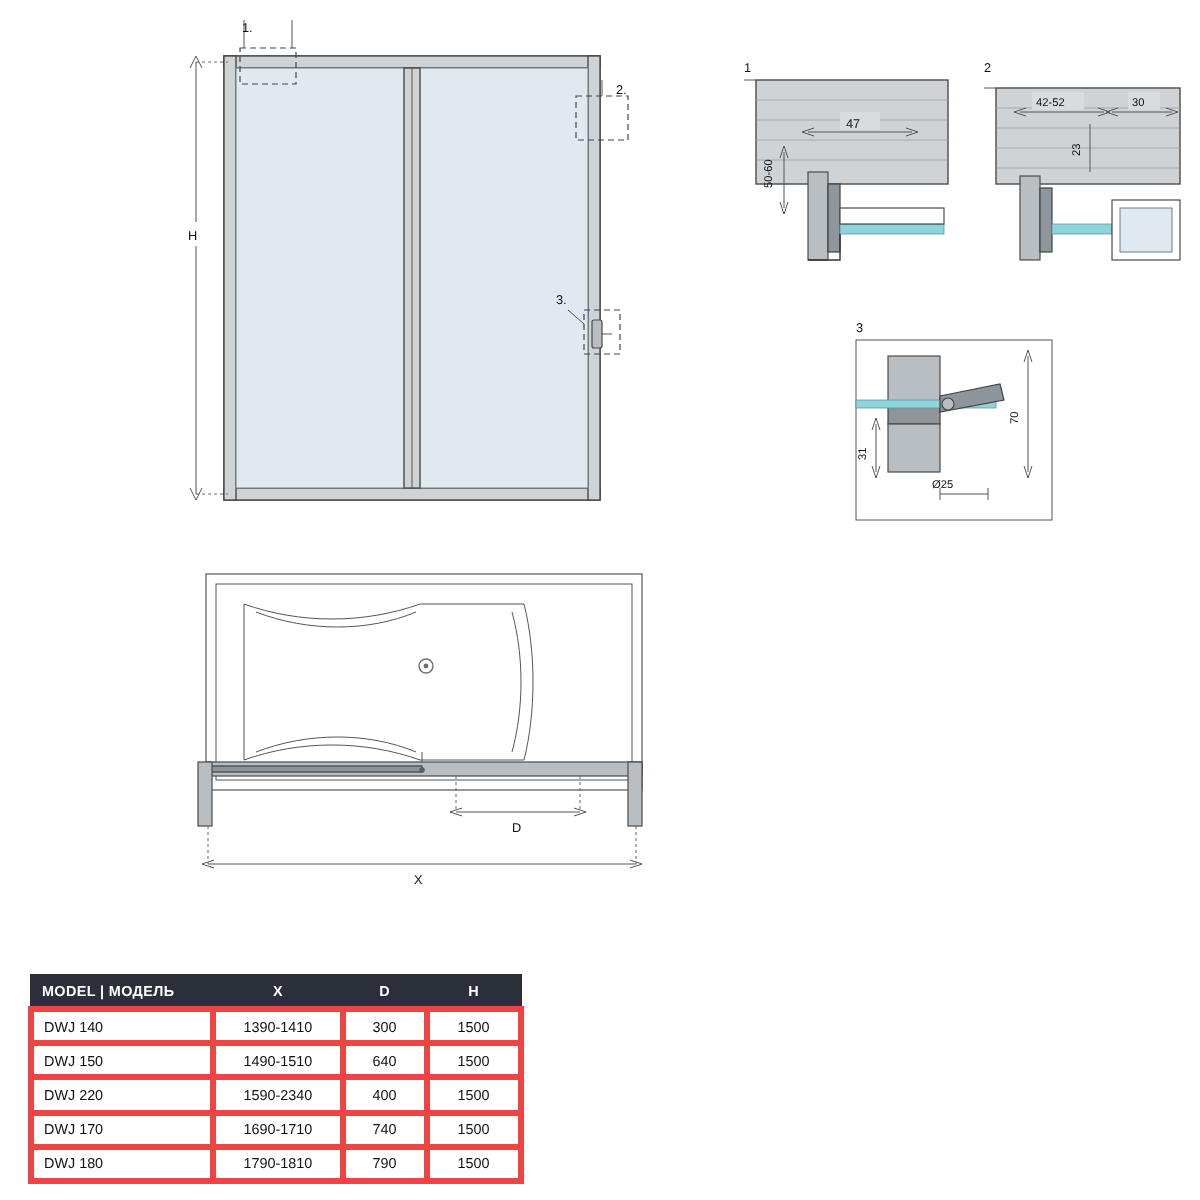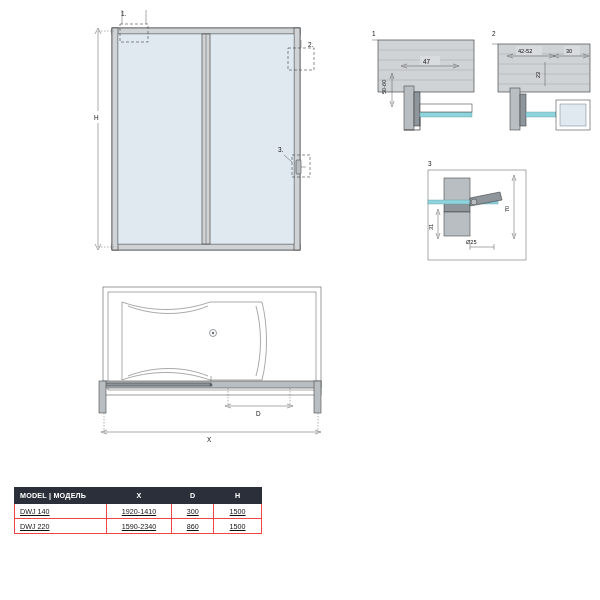--- a/index.html
+++ b/index.html
@@ -44,26 +44,25 @@
     border: 1px solid #2b2f3a;
     padding: 3px 2px;
     text-align: center;
     letter-spacing: 0.2px;
   }
   .spec-table th.model-col {
     text-align: left;
     padding-left: 5px;
   }
   .spec-table td {
-    border: 1px solid #ef4444;
+    border: 3px solid #ef4444;
     padding: 2.6px 2px;
     text-align: center;
     font-size: 7.2px;
     color: #111;
-    text-decoration: underline;
   }
   .spec-table td.model-col {
     text-align: left;
     padding-left: 5px;
   }
   .spec-table col.c1 { width: 92px; }
   .spec-table col.c2 { width: 66px; }
   .spec-table col.c3 { width: 42px; }
   .spec-table col.c4 { width: 48px; }
 
@@ -295,26 +294,44 @@
       <tr>
         <th class="model-col">MODEL | МОДЕЛЬ</th>
         <th>X</th>
         <th>D</th>
         <th>H</th>
       </tr>
     </thead>
     <tbody>
       <tr>
         <td class="model-col">DWJ 140</td>
-        <td>1920-1410</td>
+        <td>1390-1410</td>
         <td>300</td>
+        <td>1500</td>
+      </tr>
+      <tr>
+        <td class="model-col">DWJ 150</td>
+        <td>1490-1510</td>
+        <td>640</td>
         <td>1500</td>
       </tr>
       <tr>
         <td class="model-col">DWJ 220</td>
         <td>1590-2340</td>
-        <td>860</td>
+        <td>400</td>
+        <td>1500</td>
+      </tr>
+      <tr>
+        <td class="model-col">DWJ 170</td>
+        <td>1690-1710</td>
+        <td>740</td>
+        <td>1500</td>
+      </tr>
+      <tr>
+        <td class="model-col">DWJ 180</td>
+        <td>1790-1810</td>
+        <td>790</td>
         <td>1500</td>
       </tr>
     </tbody>
   </table>
 
 </div>
 
 </body></html>

